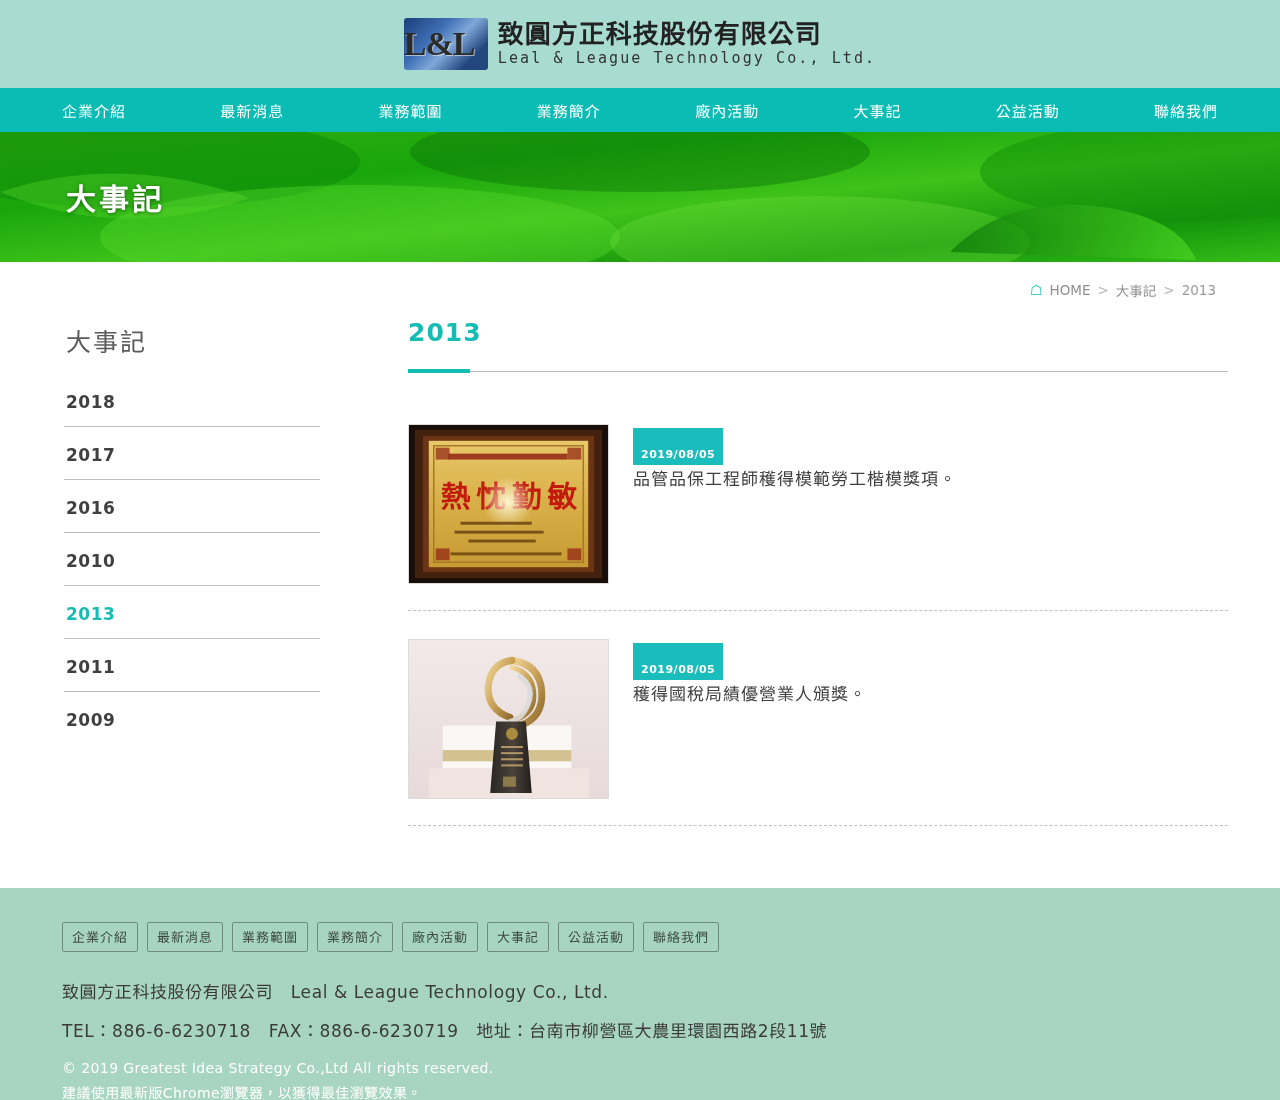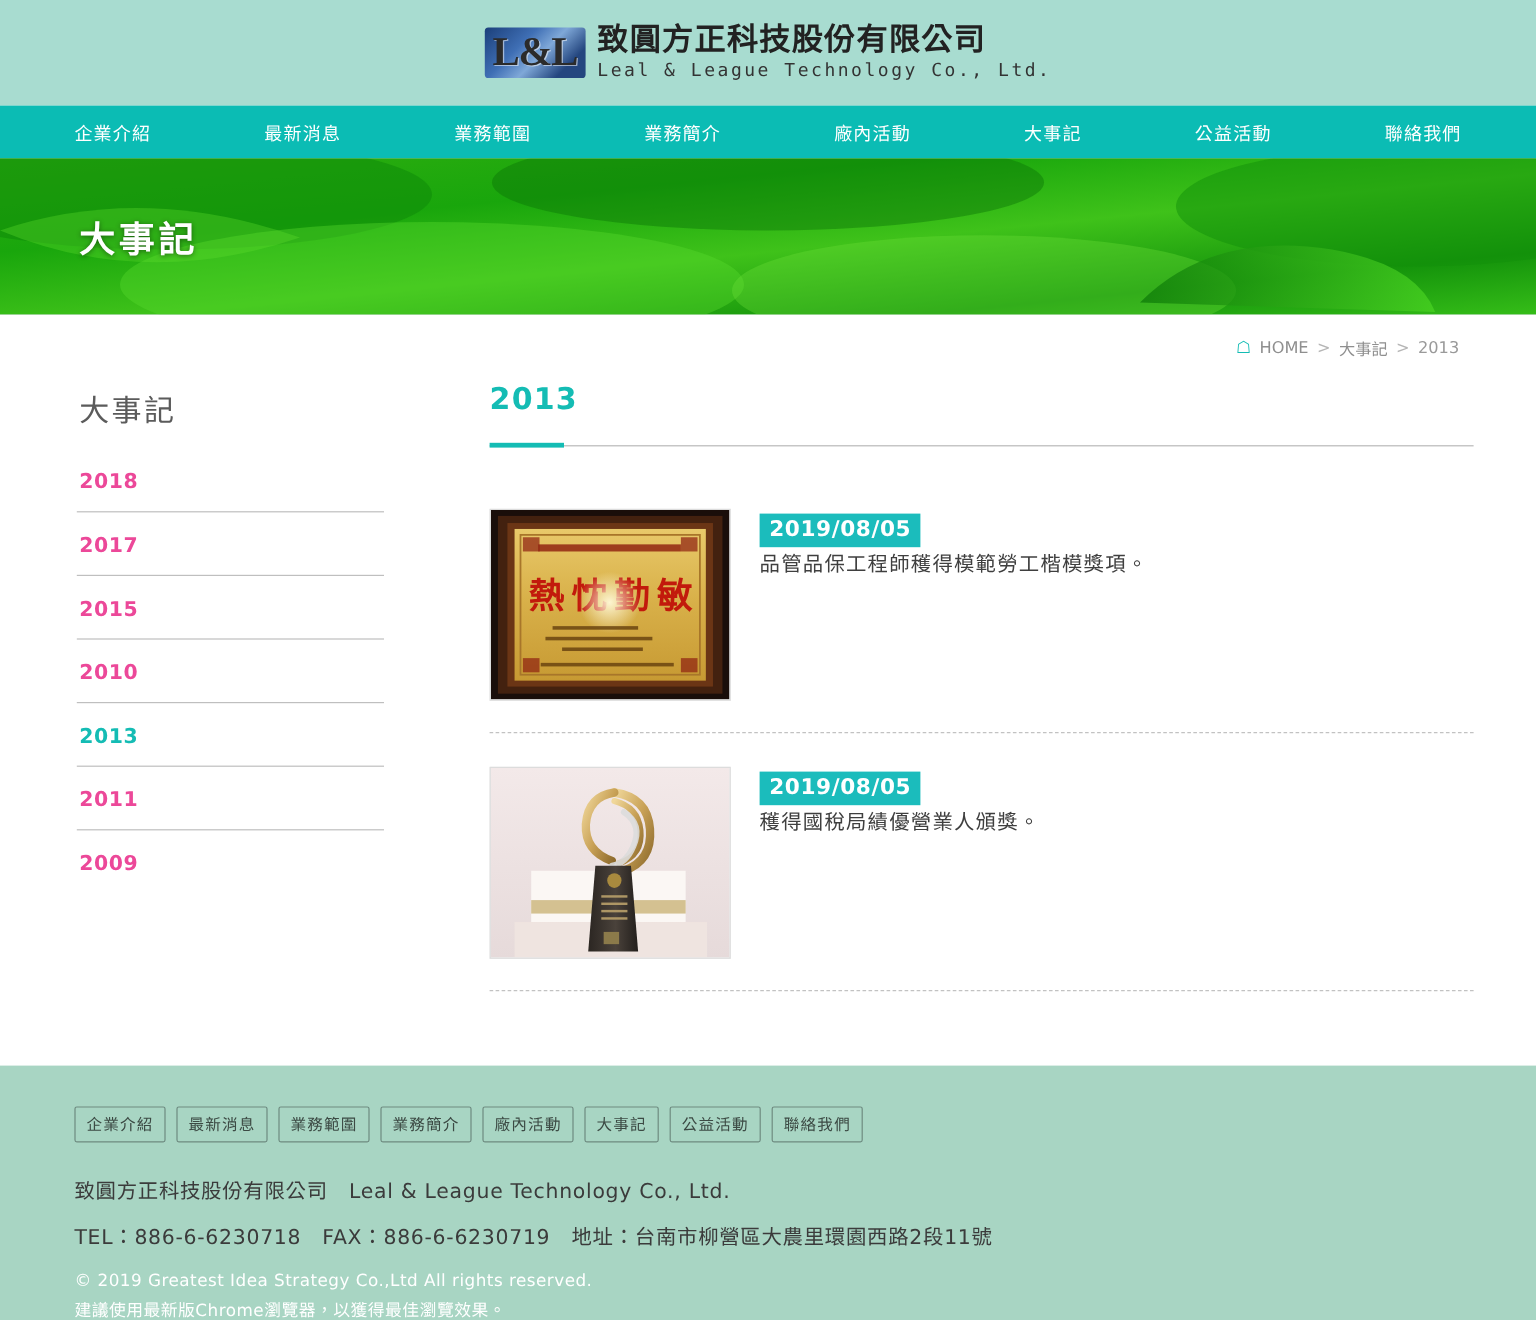--- a/index.html
+++ b/index.html
@@ -16,25 +16,25 @@
   .header {
     width: 1280px;
     height: 88px;
     background: #a8dcd0;
     display: flex;
     align-items: center;
     justify-content: center;
   }
   .logo-wrap { display: flex; align-items: center; gap: 10px; }
   .logo-mark {
-    width: 84px; height: 42px;
+    width: 84px; height: 52px;
     background: linear-gradient(135deg,#1b3f7a 0%, #3f6fb5 35%, #7fa8d8 55%, #24467f 80%);
     border-radius: 3px;
     position: relative;
-    display: flex; align-items: center; justify-content: center;
+    display: flex; align-items: center; justify-content: flex-start;
   }
   .logo-mark .ll {
     font-family: "Liberation Serif", "DejaVu Serif", serif;
     font-weight: bold;
     font-size: 34px;
     color: #2b2b2b;
     letter-spacing: -1px;
     text-shadow: 1px 1px 0 #ffffff88;
     line-height: 1;
   }
@@ -124,21 +124,21 @@
     letter-spacing: 2px; margin: 8px 0 28px 2px;
     font-family: "DejaVu Sans", "Liberation Sans", sans-serif;
   }
   .side-list { width: 256px; }
   .side-item {
     padding: 6px 0 14px 2px;
     border-bottom: 1px solid #bfbfbf;
     margin-bottom: 12px;
     font-size: 17px;
     font-weight: bold;
-    color: #ec4899;
+    color: #404040;
     cursor: pointer;
     letter-spacing: .5px;
     font-family: "DejaVu Sans", "Liberation Sans", sans-serif;
   }
   .side-item:last-child { border-bottom: none; }
   .side-item.active { color: #14bcb4; }
 
   .main { flex: 1; padding-left: 8px; }
   .page-title {
     font-size: 25px; color: #14bcb4; font-weight: bold;
@@ -160,22 +160,22 @@
   .news-thumb {
     width: 201px; height: 160px; flex: none;
     border: 1px solid #dcdcdc; overflow: hidden;
     background: #efefef;
   }
   .news-thumb svg { display: block; width: 100%; height: 100%; }
   .news-body { padding-top: 4px; }
   .badge {
     display: inline-block;
     background: #1bbcbc; color: #fff;
-    font-size: 18px; font-weight: bold;
-    padding: 3px 8px 4px 8px;
+    font-size: 11px; font-weight: bold;
+    padding: 20px 8px 4px 8px;
     letter-spacing: .5px;
     font-family: "DejaVu Sans", "Liberation Sans", sans-serif;
   }
   .news-text {
     font-size: 17px; color: #3f3f3f; letter-spacing: 1px;
     font-family: "DejaVu Sans", "Liberation Sans", sans-serif;
   }
   .dash-sep {
     width: 820px; height: 0;
     border-top: 1px dashed #c2c2c2;
@@ -296,21 +296,21 @@
   </div>
 </div>
 
 <div class="wrap">
 
   <aside class="sidebar">
     <div class="side-title">大事記</div>
     <div class="side-list">
       <div class="side-item">2018</div>
       <div class="side-item">2017</div>
-      <div class="side-item">2015</div>
+      <div class="side-item">2016</div>
       <div class="side-item">2010</div>
       <div class="side-item active">2013</div>
       <div class="side-item">2011</div>
       <div class="side-item">2009</div>
     </div>
   </aside>
 
   <section class="main">
     <h1 class="page-title">2013</h1>
     <div class="title-rule"></div>

